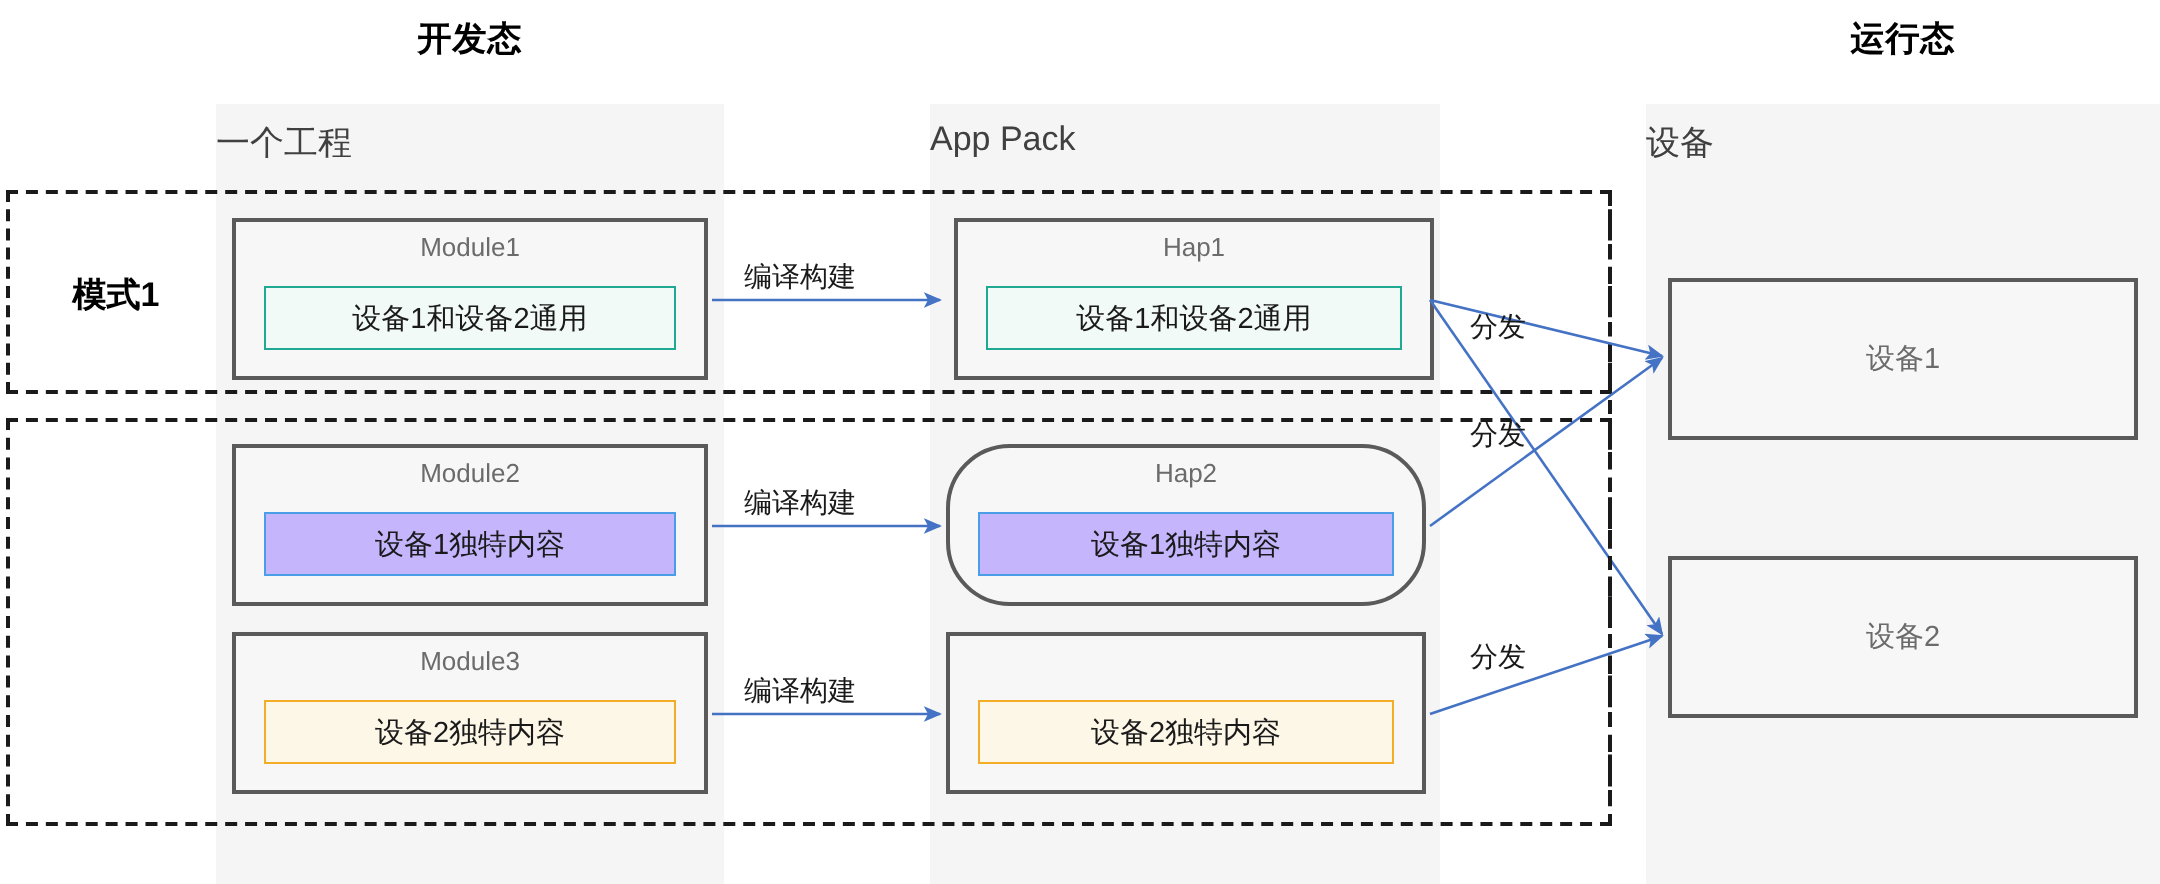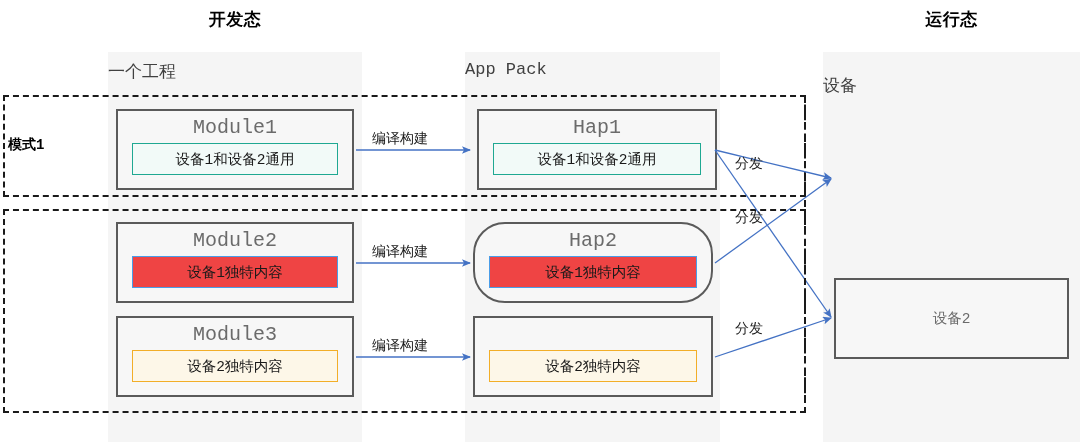--- a/index.html
+++ b/index.html
@@ -3,21 +3,21 @@
 <meta charset="utf-8">
 <style>
   html,body{margin:0;padding:0;}
   body{
     width:1080px;height:442px;
     background:#ffffff;
     font-family:"Liberation Sans","DejaVu Sans",sans-serif;
     position:relative;
     overflow:hidden;
   }
-  .stage{position:absolute;left:0;top:0;width:989px;height:442px;font-family:Liberation Mono, monospace;}
+  .stage{position:absolute;left:0;top:0;width:989px;height:442px;}
 
   
   .band{position:absolute;background:#f5f5f5;}
   #band-dev{left:108px;top:52px;width:254px;height:390px;}
   #band-deploy{left:465px;top:52px;width:255px;height:390px;}
   #band-run{left:823px;top:52px;width:257px;height:390px;}
 
   
   .phase-title{
     position:absolute;text-align:center;
@@ -28,53 +28,53 @@
   #phase-deploy{left:465px;top:8px;width:255px;}
   #phase-run{left:823px;top:8px;width:257px;}
 
   
   .col-header{
     position:absolute;
     font-size:17px;color:#404040;font-weight:normal;
   }
   #col-dev{left:108px;top:60px;width:254px;}
   #col-deploy{left:465px;top:60px;width:255px;}
-  #col-run{left:823px;top:60px;width:257px;margin-top:14px;}
+  #col-run{left:823px;top:60px;width:257px;}
 
   
   .mode-frame{
     position:absolute;border:2px dashed #1a1a1a;background:transparent;
     box-sizing:border-box;
   }
   #mode1-frame{left:3px;top:95px;width:803px;height:102px;}
   #mode2-frame{left:3px;top:209px;width:803px;height:204px;}
 
   .mode-label{
-    position:absolute;font-size:14px;font-weight:bold;color:#000;
-    width:100px;text-align:left;
+    position:absolute;font-size:17px;font-weight:bold;color:#000;
+    width:100px;text-align:center;
   }
   #mode1-label{left:8px;top:136px;}
   #mode2-label{left:8px;top:300px;}
 
   
   .card{
     position:absolute;box-sizing:border-box;
     border:2px solid #5a5a5a;background:#f7f7f7;
   }
   .card-title{
     position:absolute;left:0;right:0;top:5px;
-    text-align:center;font-size:20px;color:#6b6b6b;
+    text-align:center;font-size:13px;color:#6b6b6b;
   }
   .chip{
     position:absolute;left:14px;right:14px;top:32px;height:32px;
     box-sizing:border-box;border:1.5px solid #1fa892;background:#f2faf8;
     display:flex;align-items:center;justify-content:center;
     font-size:14.5px;color:#1a1a1a;
   }
-  .chip.blue{border-color:#4a9de8;background:#ef4444;}
+  .chip.blue{border-color:#4a9de8;background:#c4b5fd;}
   .chip.amber{border-color:#f2ae28;background:#fdf7e8;}
 
   #card-module1{left:116px;top:109px;width:238px;height:81px;}
   #card-module2{left:116px;top:222px;width:238px;height:81px;}
   #card-module3{left:116px;top:316px;width:238px;height:81px;}
   #card-hap1{left:477px;top:109px;width:240px;height:81px;}
   #card-hap2{left:473px;top:222px;width:240px;height:81px;border-radius:32px;}
   #card-hap3{left:473px;top:316px;width:240px;height:81px;}
 
   
@@ -140,20 +140,21 @@
     <div class="chip">设备1和设备2通用</div>
   </div>
   <div class="card" id="card-hap2">
     <div class="card-title">Hap2</div>
     <div class="chip blue">设备1独特内容</div>
   </div>
   <div class="card" id="card-hap3">
     <div class="chip amber">设备2独特内容</div>
   </div>
 
+  <div class="device-box" id="device1-box">设备1</div>
   <div class="device-box" id="device2-box">设备2</div>
 
   <svg class="wires" viewBox="0 0 1080 442">
     <defs>
       <marker id="ah" markerWidth="7" markerHeight="7" refX="6.2" refY="3" orient="auto" markerUnits="strokeWidth">
         <path d="M0,0 L7,3 L0,6 L1.6,3 z" fill="#4472c4"></path>
       </marker>
     </defs>
 
     <line x1="356" y1="150" x2="470" y2="150" stroke="#4472c4" stroke-width="1.3" marker-end="url(#ah)"></line>

